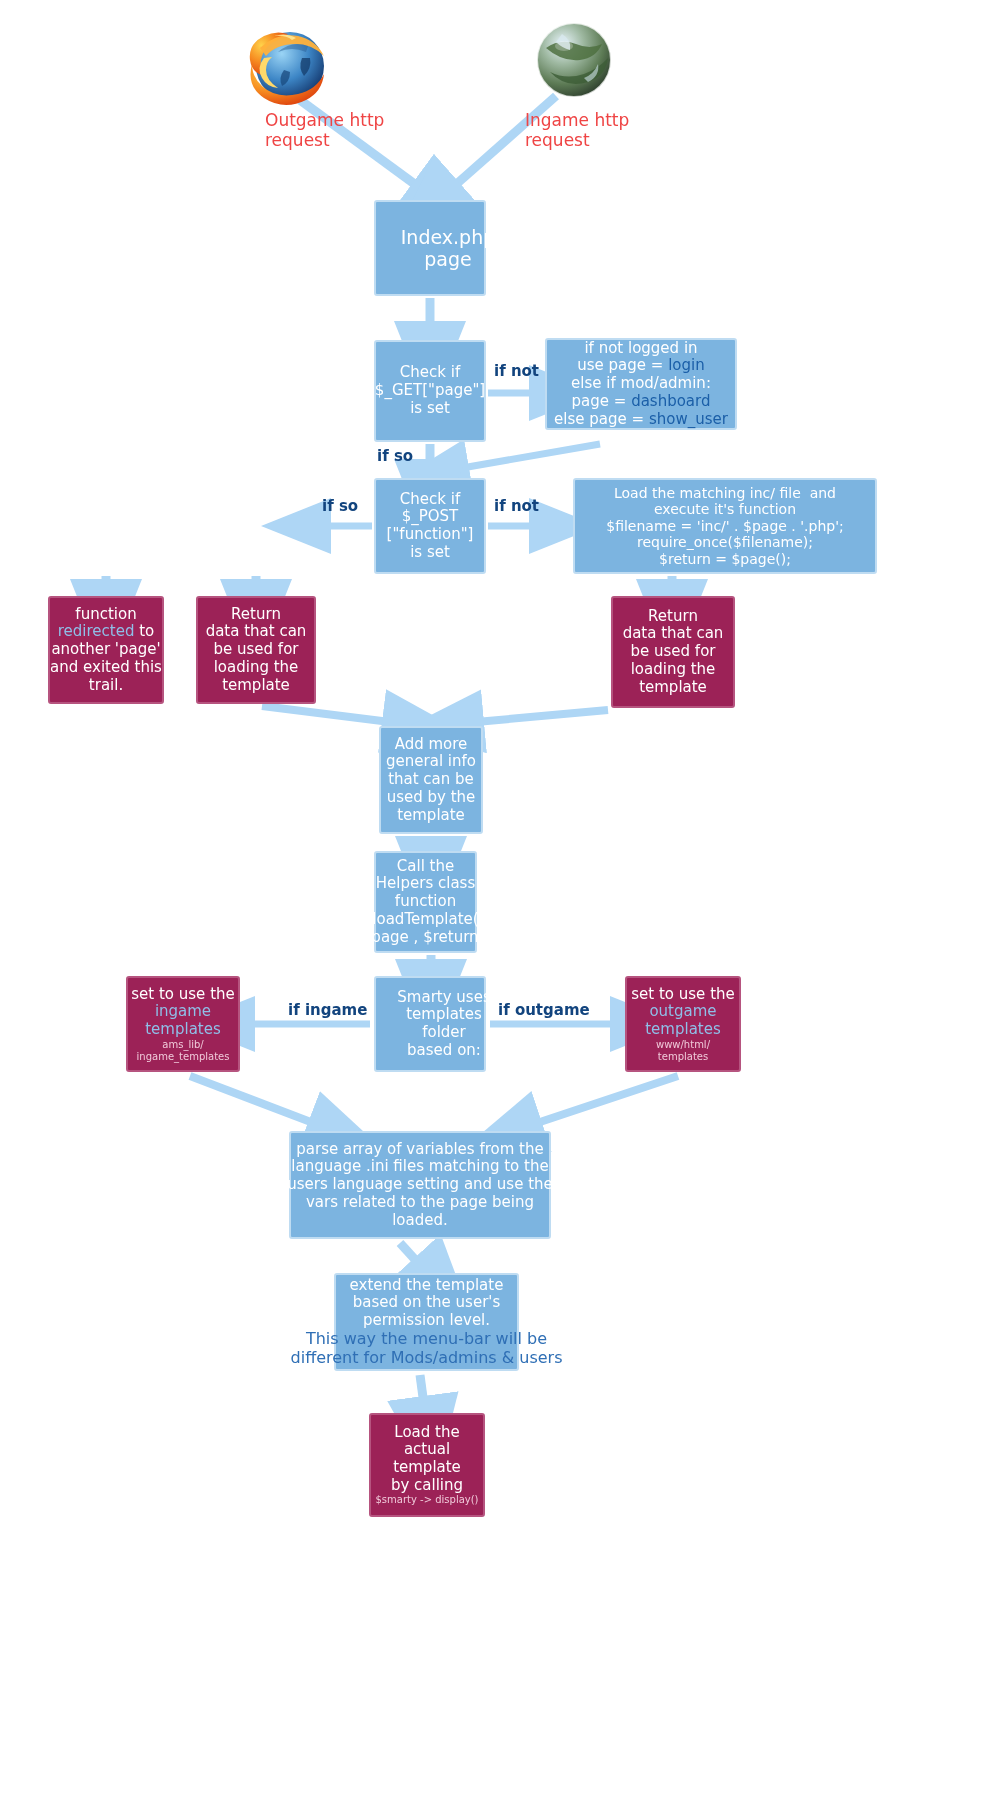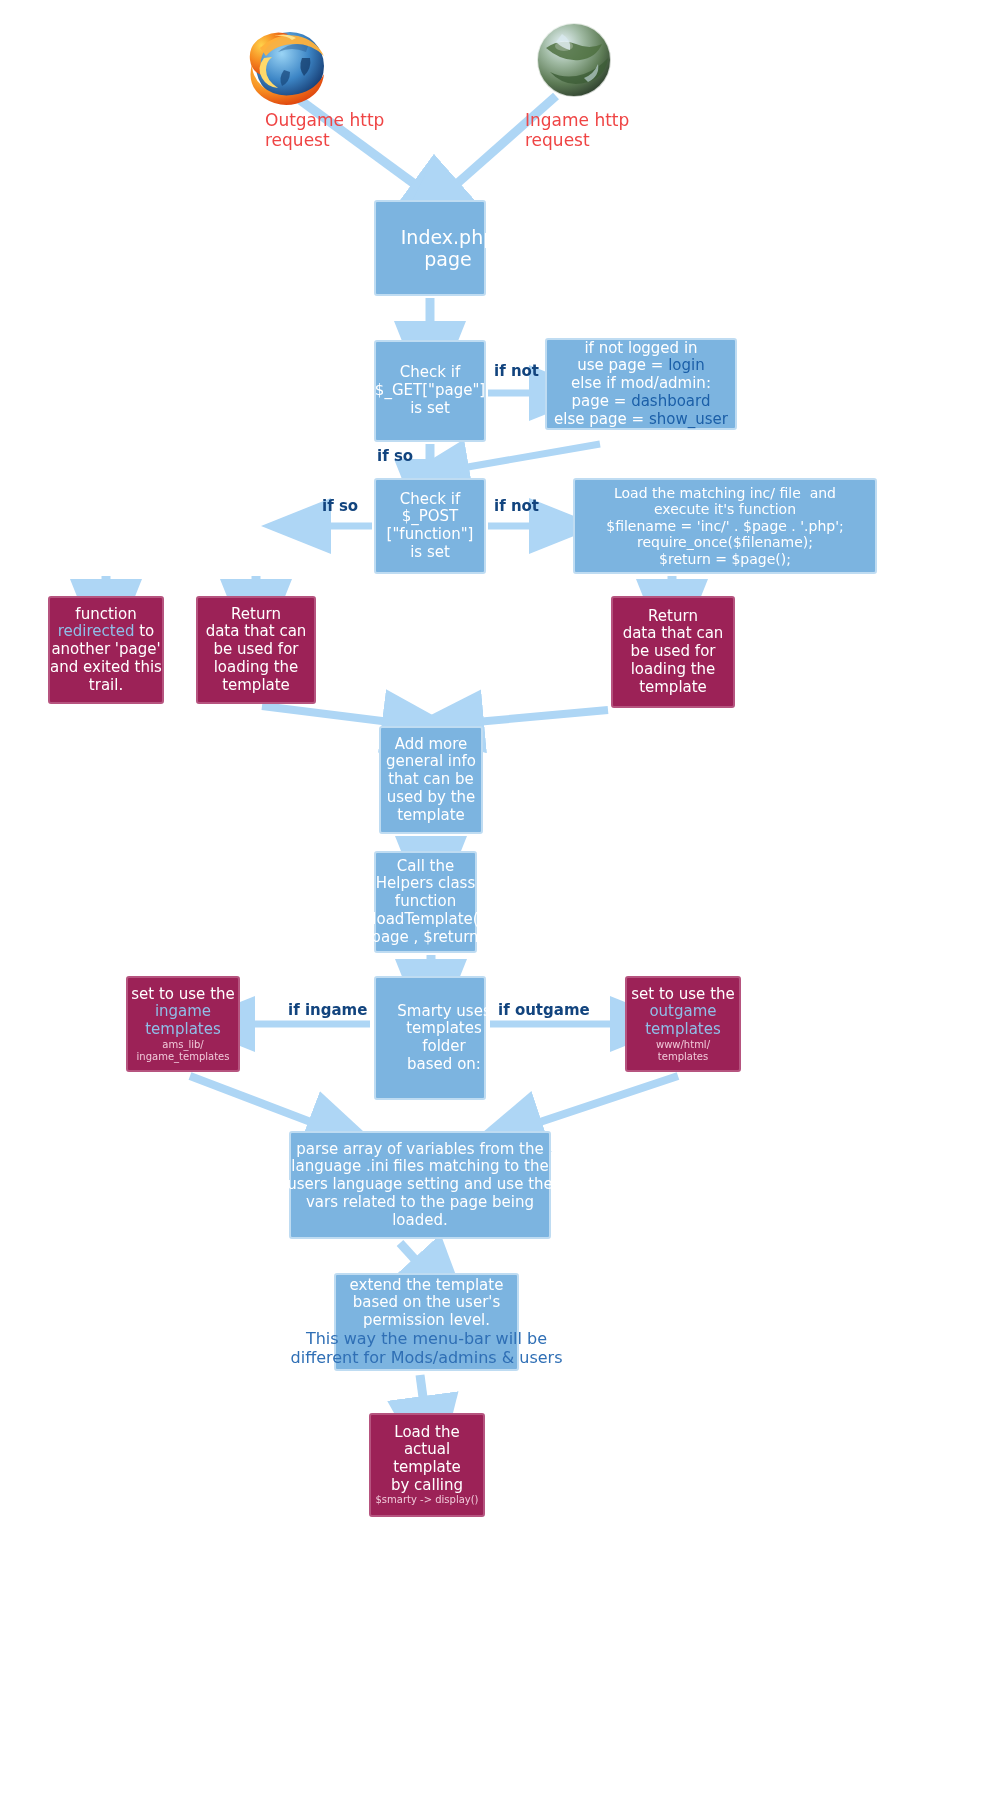--- a/index.html
+++ b/index.html
@@ -80,21 +80,21 @@
   #n-notlogged  { left: 545px; top: 338px;  width: 192px; height: 92px; font-size: 15px; }
   #n-loadexec   { left: 48px;  top: 478px;  width: 268px; height: 96px;  font-size: 14px; }
   #n-checkpost  { left: 374px; top: 478px;  width: 112px; height: 96px;  font-size: 15px; }
   #n-loadinc    { left: 545px; top: 478px;  width: 304px; height: 96px;  font-size: 14px; margin-left: 28px; }
   #n-redirect   { left: 48px;  top: 596px;  width: 116px; height: 108px; font-size: 15px; }
   #n-return1    { left: 196px; top: 596px;  width: 120px; height: 108px; font-size: 15px; }
   #n-return2    { left: 611px; top: 596px;  width: 124px; height: 112px; font-size: 15px; }
   #n-addinfo    { left: 379px; top: 726px;  width: 104px; height: 108px; font-size: 15px; }
   #n-callhelper { left: 374px; top: 851px;  width: 103px; height: 102px; font-size: 15px; }
   #n-ingame     { left: 126px; top: 976px;  width: 114px; height: 96px;  font-size: 15px; }
-  #n-smarty     { left: 374px; top: 976px;  width: 112px; height: 124px;  font-size: 15px; padding-left: 28px; }
+  #n-smarty     { left: 374px; top: 976px;  width: 112px; height: 96px;  font-size: 15px; padding-left: 28px; }
   #n-outgame    { left: 625px; top: 976px;  width: 116px; height: 96px;  font-size: 15px; }
   #n-parsearray { left: 289px; top: 1131px; width: 262px; height: 108px; font-size: 15px; }
   #n-extend     { left: 334px; top: 1273px; width: 185px; height: 98px;  font-size: 15px; }
   #n-loadtpl    { left: 369px; top: 1413px; width: 116px; height: 104px; font-size: 15px; }
 
   .sub { font-size: 16px; font-weight: normal; color: #2f6fb5; }
   .sub2 { font-size: 10px; color: #f0c9d9; }
 
   
   #lb-ifnot1  { left: 494px; top: 362px;  font-size: 15px; }

